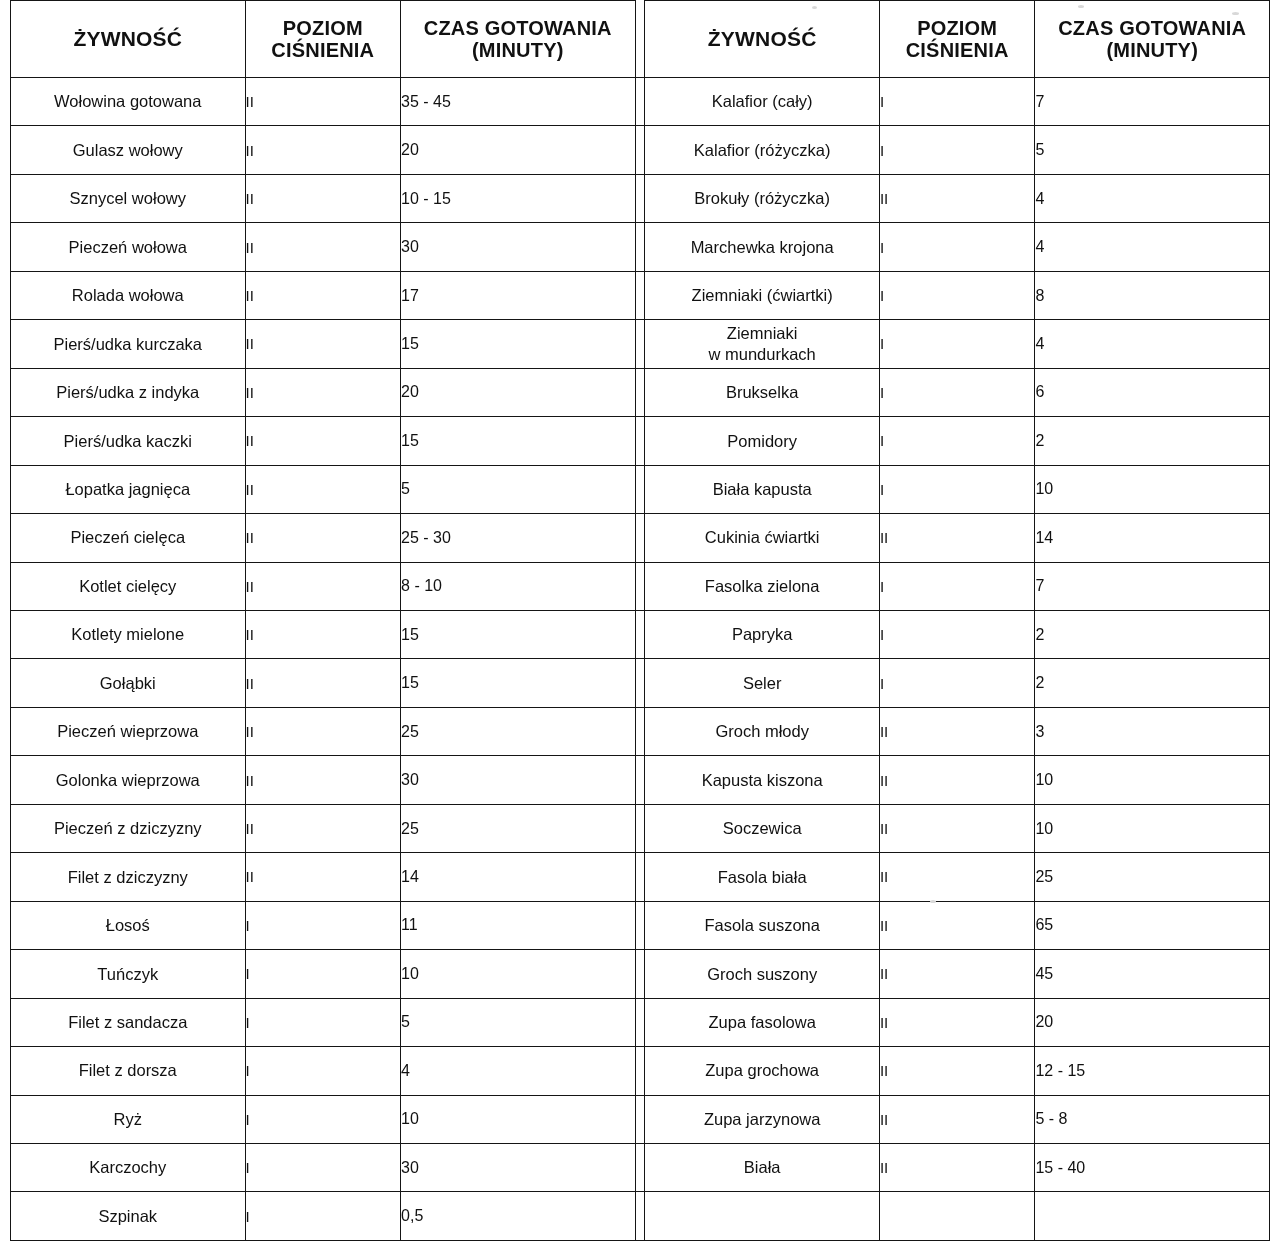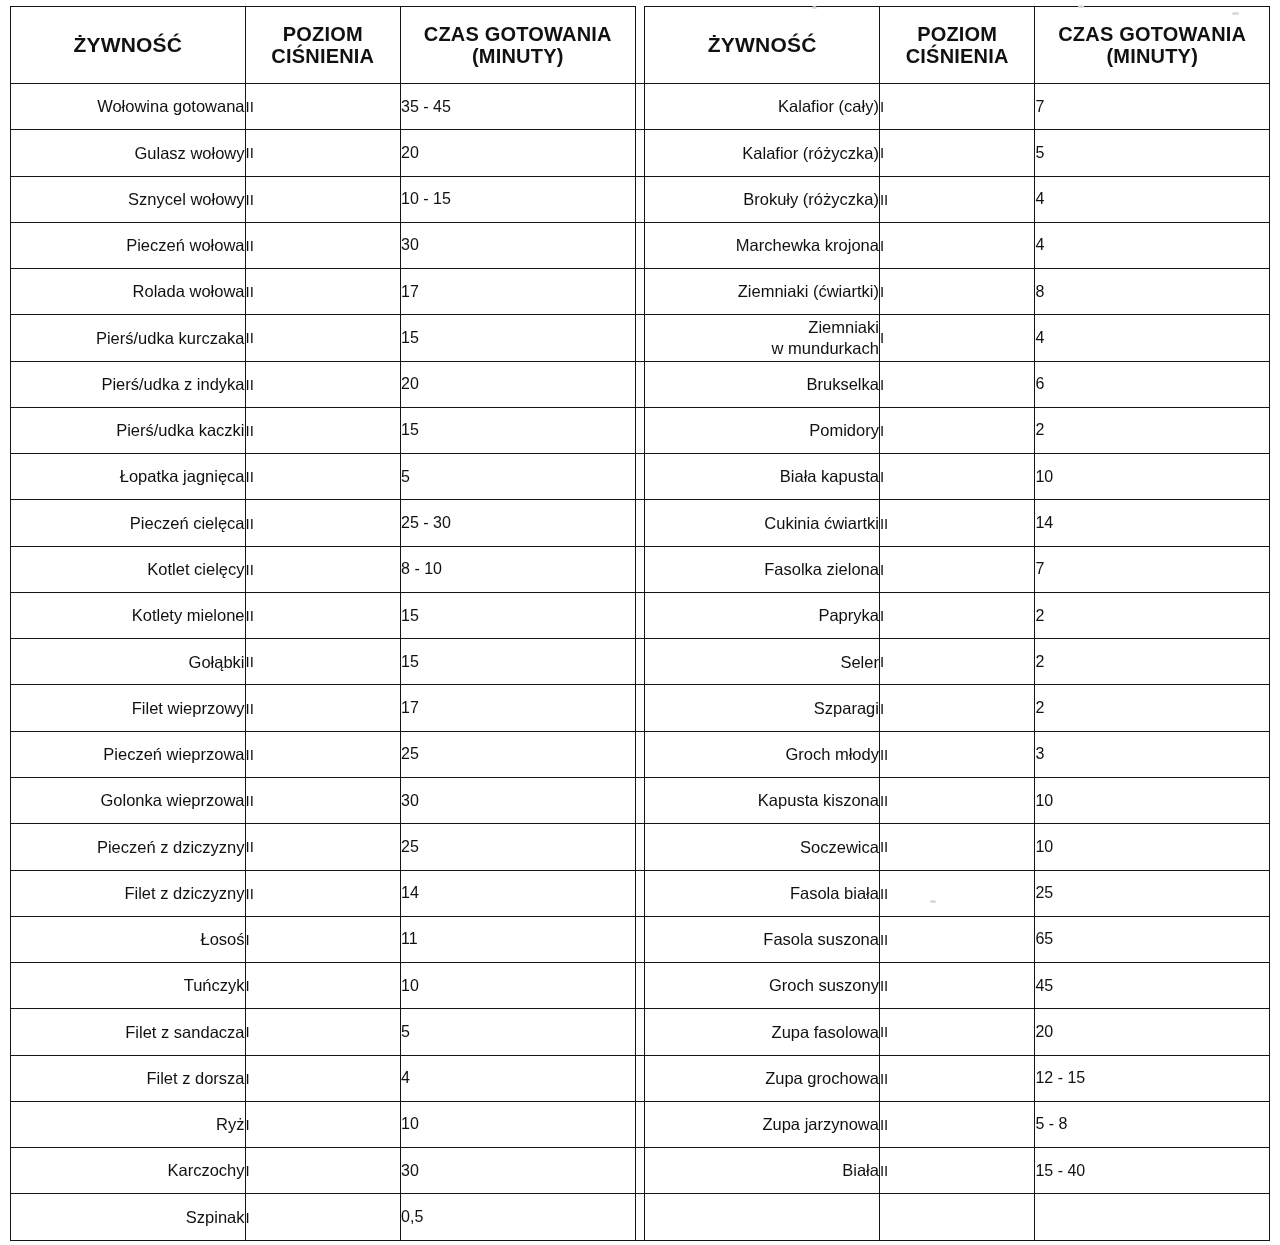--- a/index.html
+++ b/index.html
@@ -13,21 +13,21 @@
     font-family: "Liberation Sans", sans-serif;
     color: #111111;
     overflow: hidden;
   }
 
   .page {
     position: relative;
     width: 1280px;
     height: 1245px;
     box-sizing: border-box;
-    padding: 6px 10px 4px 10px;
+    padding: 0 10px 4px 10px;
   }
 
   table.cook-table {
     width: 100%;
     height: 100%;
     border-collapse: collapse;
     table-layout: fixed;
   }
 
   table.cook-table td,
@@ -65,21 +65,21 @@
     border-right: none;
     background: #ffffff;
   }
 
   
   tbody td {
     height: 44px;
     font-size: 16.5px;
   }
   td.food {
-    text-align: right;
+    text-align: center;
     padding-left: 12px;
     padding-right: 4px;
     line-height: 1.25;
   }
   td.press {
     text-align: left;
     font-size: 15px;
   }
   td.time {
     font-size: 16px;
@@ -260,29 +260,20 @@
         <tr>
           <td class="food">Gołąbki</td>
           <td class="press">II</td>
           <td class="time">15</td>
           <td class="sep"></td>
           <td class="food">Seler</td>
           <td class="press">I</td>
           <td class="time">2</td>
         </tr>
         <tr>
-          <td class="food">Filet wieprzowy</td>
-          <td class="press">II</td>
-          <td class="time">17</td>
-          <td class="sep"></td>
-          <td class="food">Szparagi</td>
-          <td class="press">I</td>
-          <td class="time">2</td>
-        </tr>
-        <tr>
           <td class="food">Pieczeń wieprzowa</td>
           <td class="press">II</td>
           <td class="time">25</td>
           <td class="sep"></td>
           <td class="food">Groch młody</td>
           <td class="press">II</td>
           <td class="time">3</td>
         </tr>
         <tr>
           <td class="food">Golonka wieprzowa</td>

